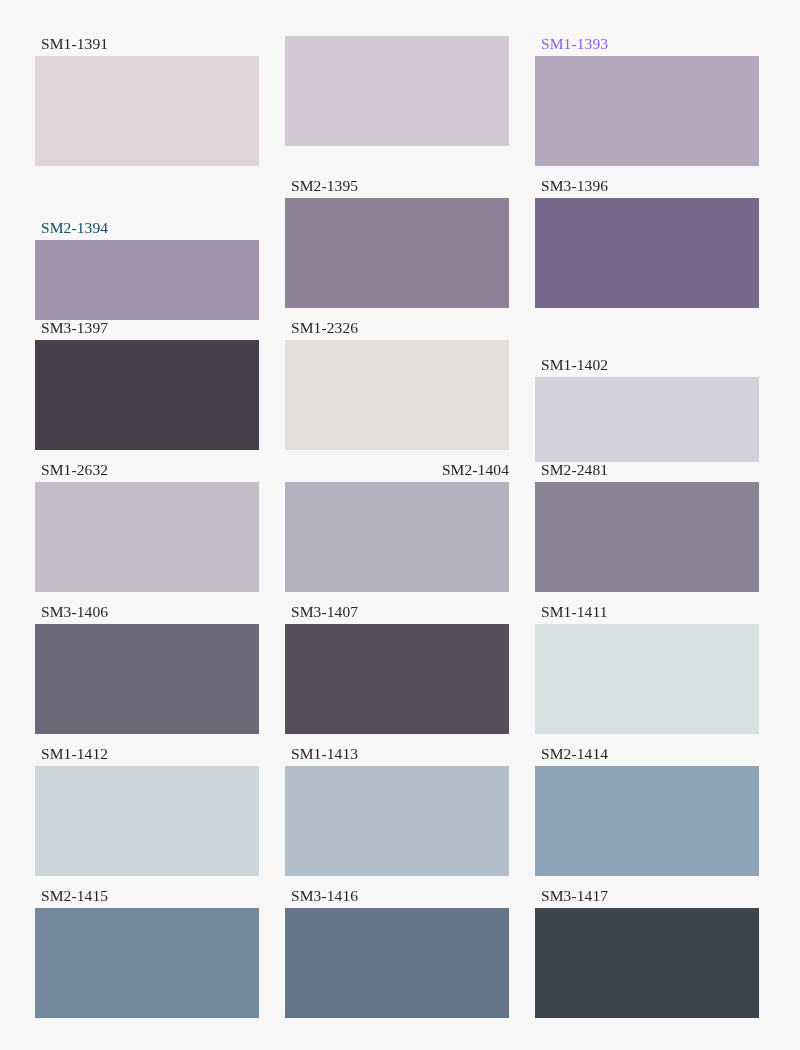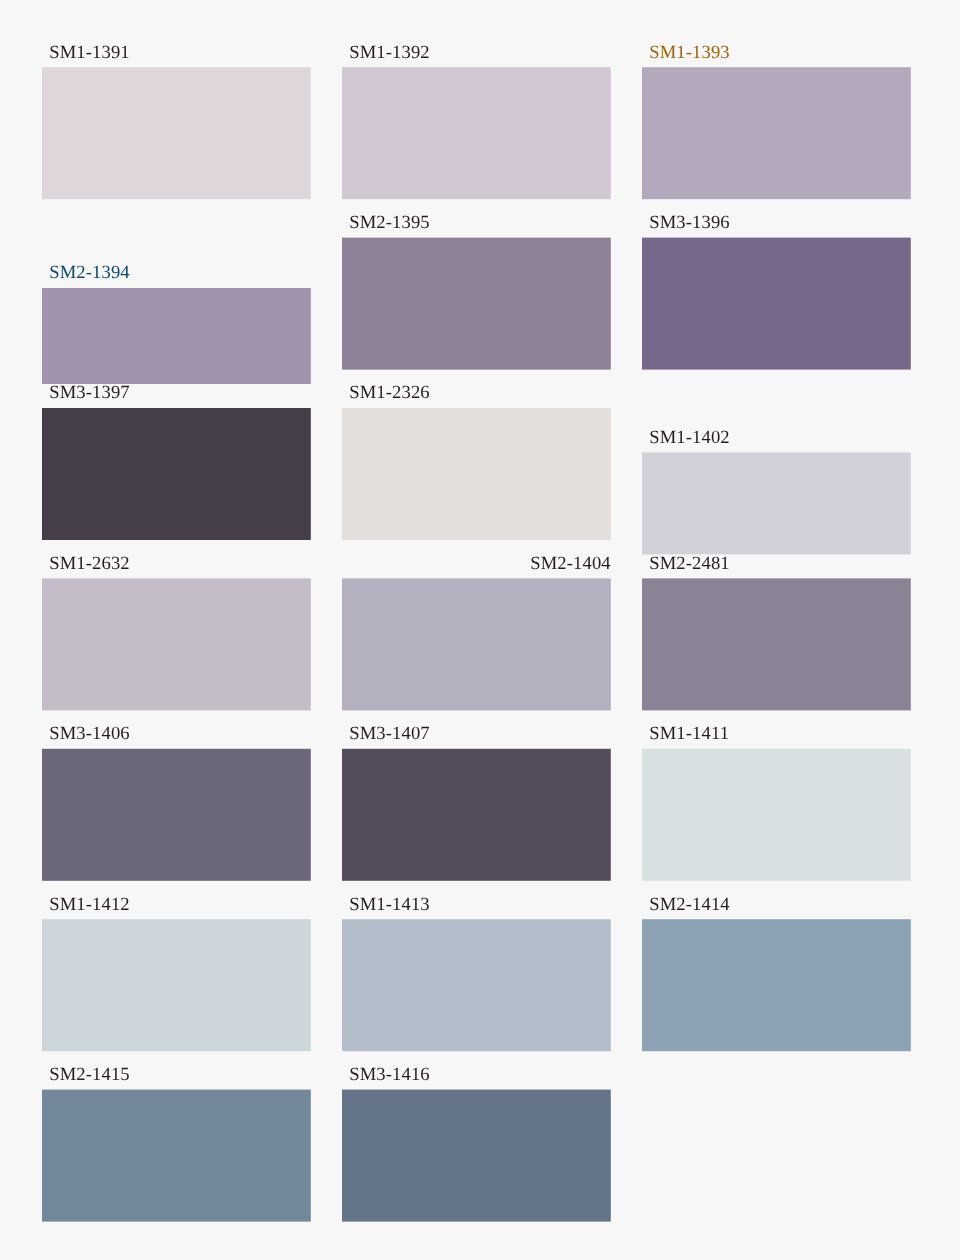--- a/index.html
+++ b/index.html
@@ -51,26 +51,25 @@
 
 <div id="palette-grid">
 
   <div class="spacer"></div>
   <div class="swatch-cell">
     <div class="swatch-label" style="color: rgb(35, 31, 32);">SM1-1391</div>
     <div class="swatch-chip" style="background-color: rgb(223, 214, 220);"></div>
   </div>
   <div class="spacer"></div>
   <div class="swatch-cell">
-    <div class="swatch-label" style="color: rgb(35, 31, 32);">SM1-1392</div>
     <div class="swatch-chip" style="background-color: rgb(210, 200, 212);"></div>
   </div>
   <div class="spacer"></div>
   <div class="swatch-cell">
-    <div class="swatch-label" style="color: #a16207;">SM1-1393</div>
+    <div class="swatch-label" style="color: #8b5cf6;">SM1-1393</div>
     <div class="swatch-chip" style="background-color: rgb(180, 168, 189);"></div>
   </div>
   <div class="spacer"></div>
 
   <div class="spacer"></div>
   <div class="swatch-cell">
     <div class="swatch-label" style="color: #0c4a6e; margin-top: 42px;">SM2-1394</div>
     <div class="swatch-chip" style="background-color: rgb(161, 147, 174);"></div>
   </div>
   <div class="spacer"></div>
@@ -157,14 +156,18 @@
   <div class="swatch-cell">
     <div class="swatch-label" style="color: rgb(35, 31, 32);">SM2-1415</div>
     <div class="swatch-chip" style="background-color: rgb(115, 135, 155);"></div>
   </div>
   <div class="spacer"></div>
   <div class="swatch-cell">
     <div class="swatch-label" style="color: rgb(35, 31, 32);">SM3-1416</div>
     <div class="swatch-chip" style="background-color: rgb(100, 117, 138);"></div>
   </div>
   <div class="spacer"></div>
+  <div class="swatch-cell">
+    <div class="swatch-label" style="color: rgb(35, 31, 32);">SM3-1417</div>
+    <div class="swatch-chip" style="background-color: rgb(61, 68, 77);"></div>
+  </div>
   <div class="spacer"></div>
 </div>
 
 </body></html>

